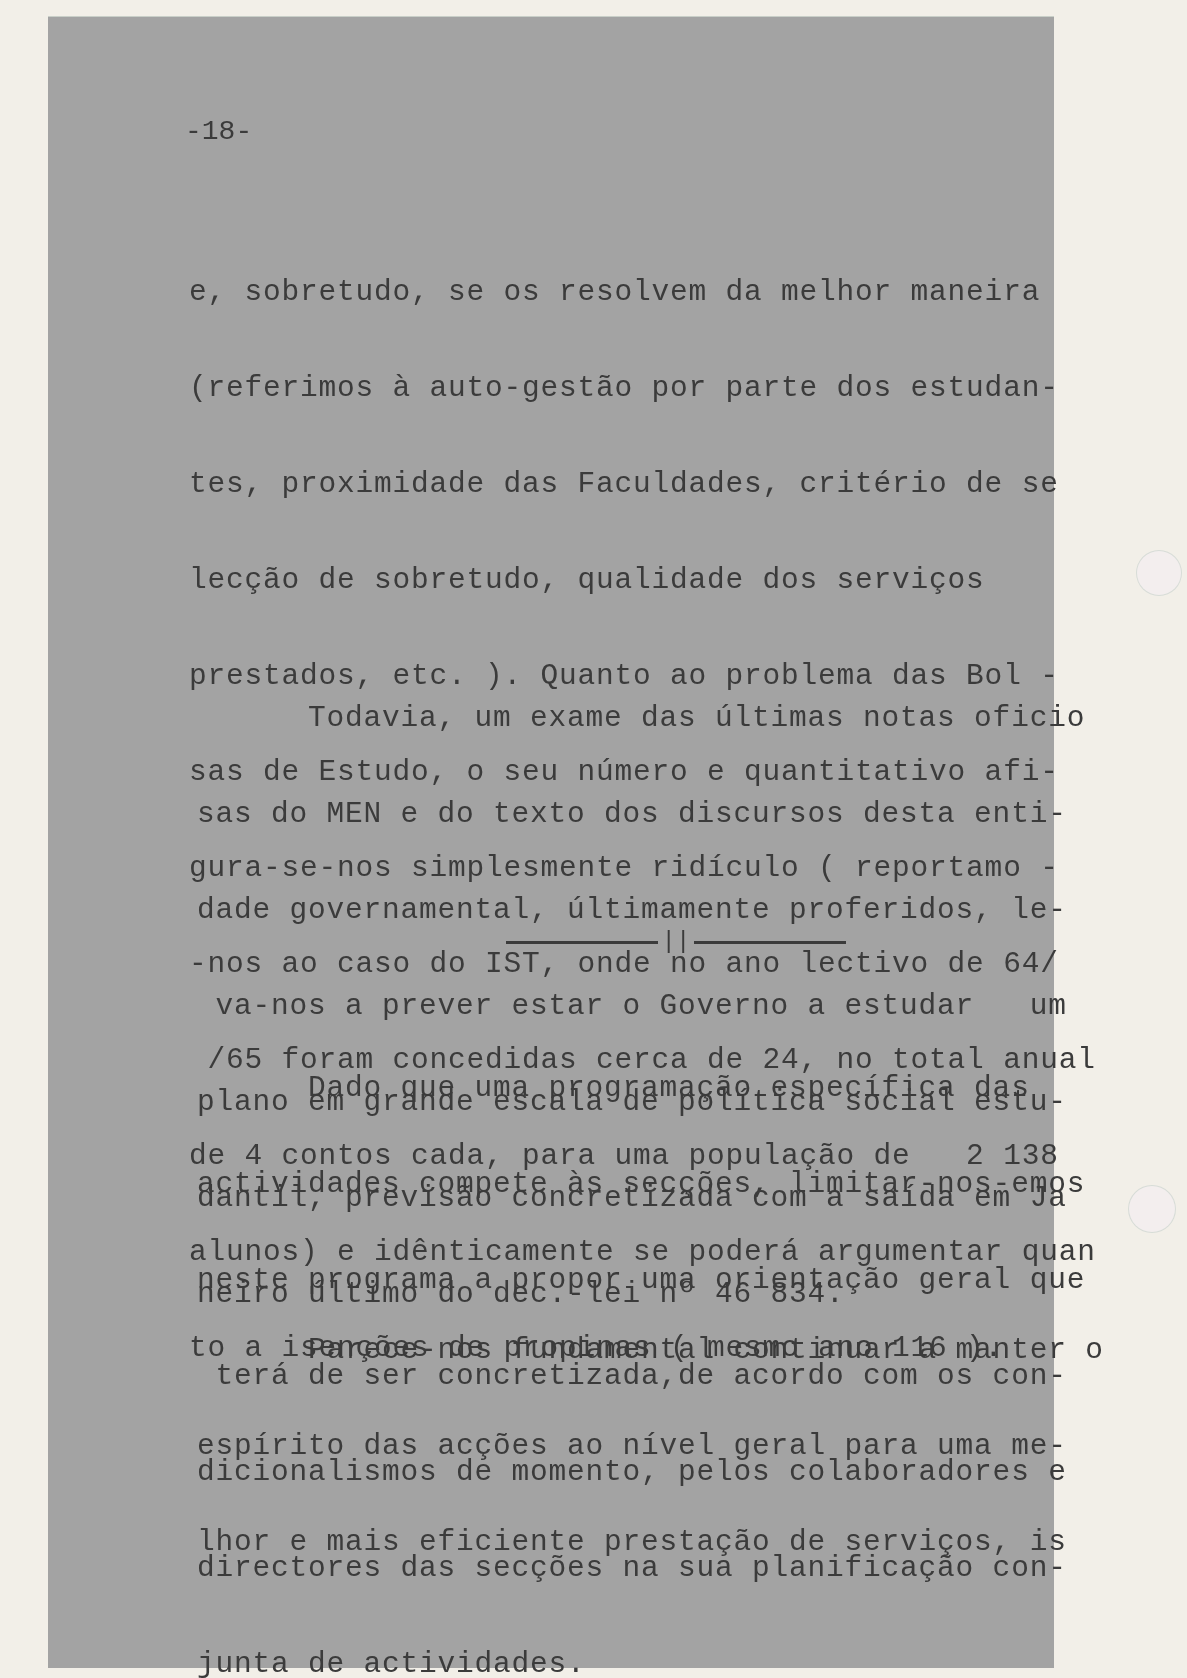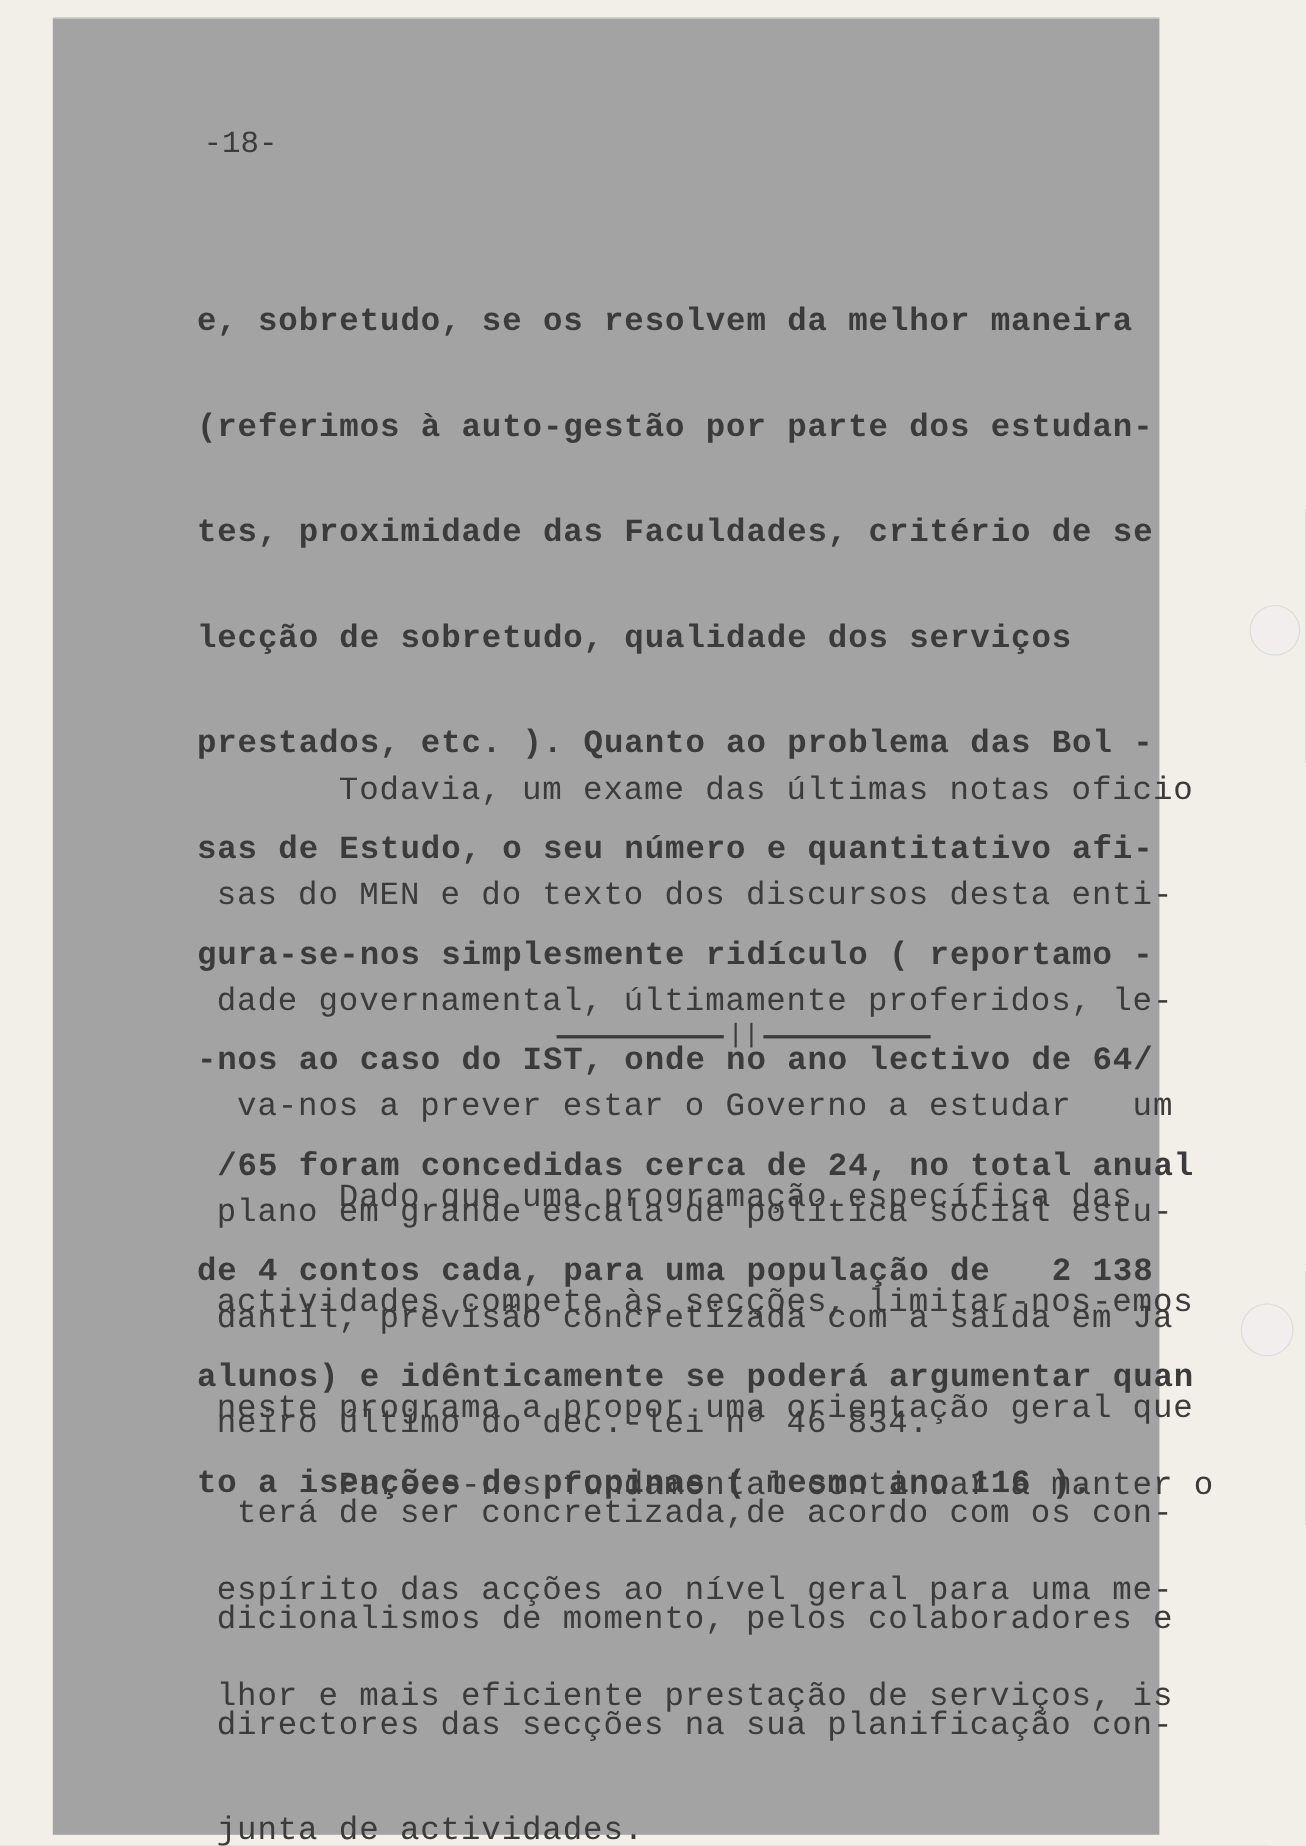--- a/index.html
+++ b/index.html
@@ -17,21 +17,21 @@
     position:absolute;
     font-family:"Liberation Mono","DejaVu Sans Mono", monospace;
     color:#3b3b3b;
     font-size:29.5px;
     letter-spacing:0.8px;
     white-space:pre;
     line-height:32px;
   }
   .pagenum { position:absolute; left:137px; top:100px; font-size:28px; letter-spacing:0; }
   .line { display:block; height:32px; }
-  .para1 { left:131px; top:196px;font-weight:bold; }
+  .para1 { left:141px; top:196px; }
   .para2 { left:149px; top:622px; }
   .para3 { left:149px; top:992px; }
   .para4 { left:149px; top:1254px; }
   .separator {
     position:absolute; left:458px; top:918px; width:340px; height:16px;
     display:flex; align-items:center; gap:4px;
   }
   .sep-line { flex:1; height:3px; background:#3b3b3b; }
   .sep-mark { font-family:"Liberation Mono", monospace; color:#3b3b3b; font-size:24px; line-height:16px; }
   .hole {

